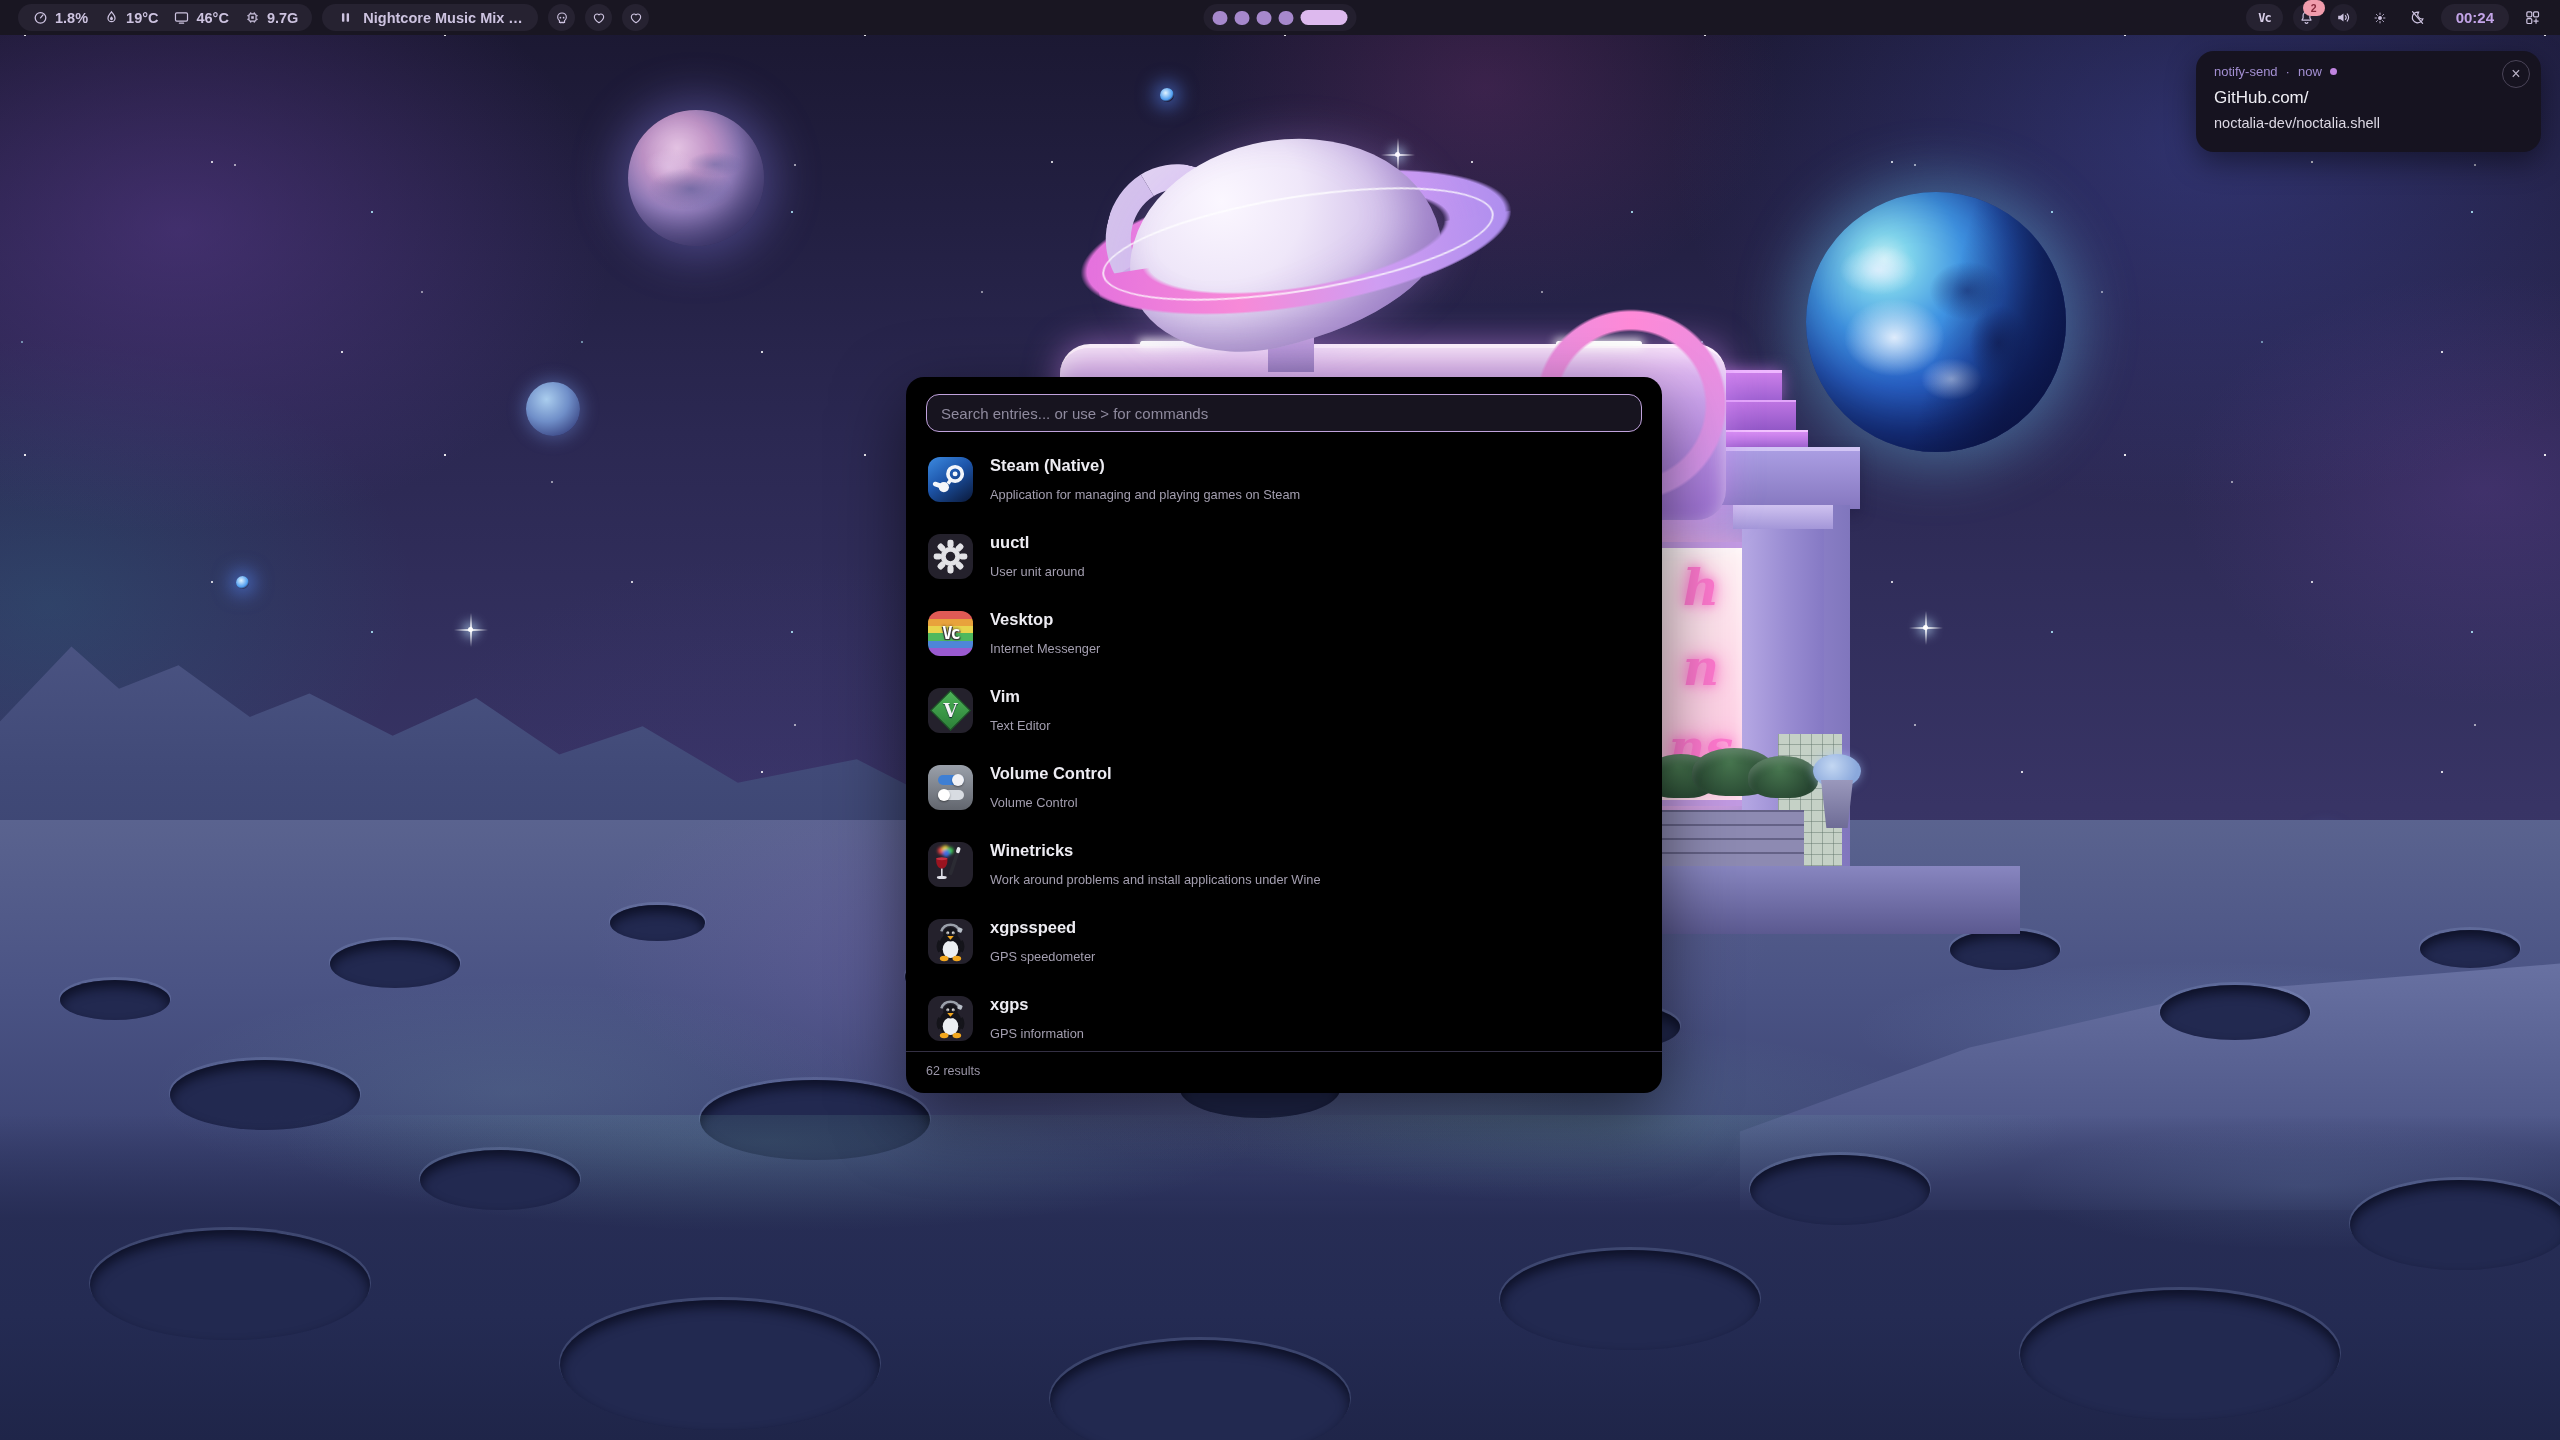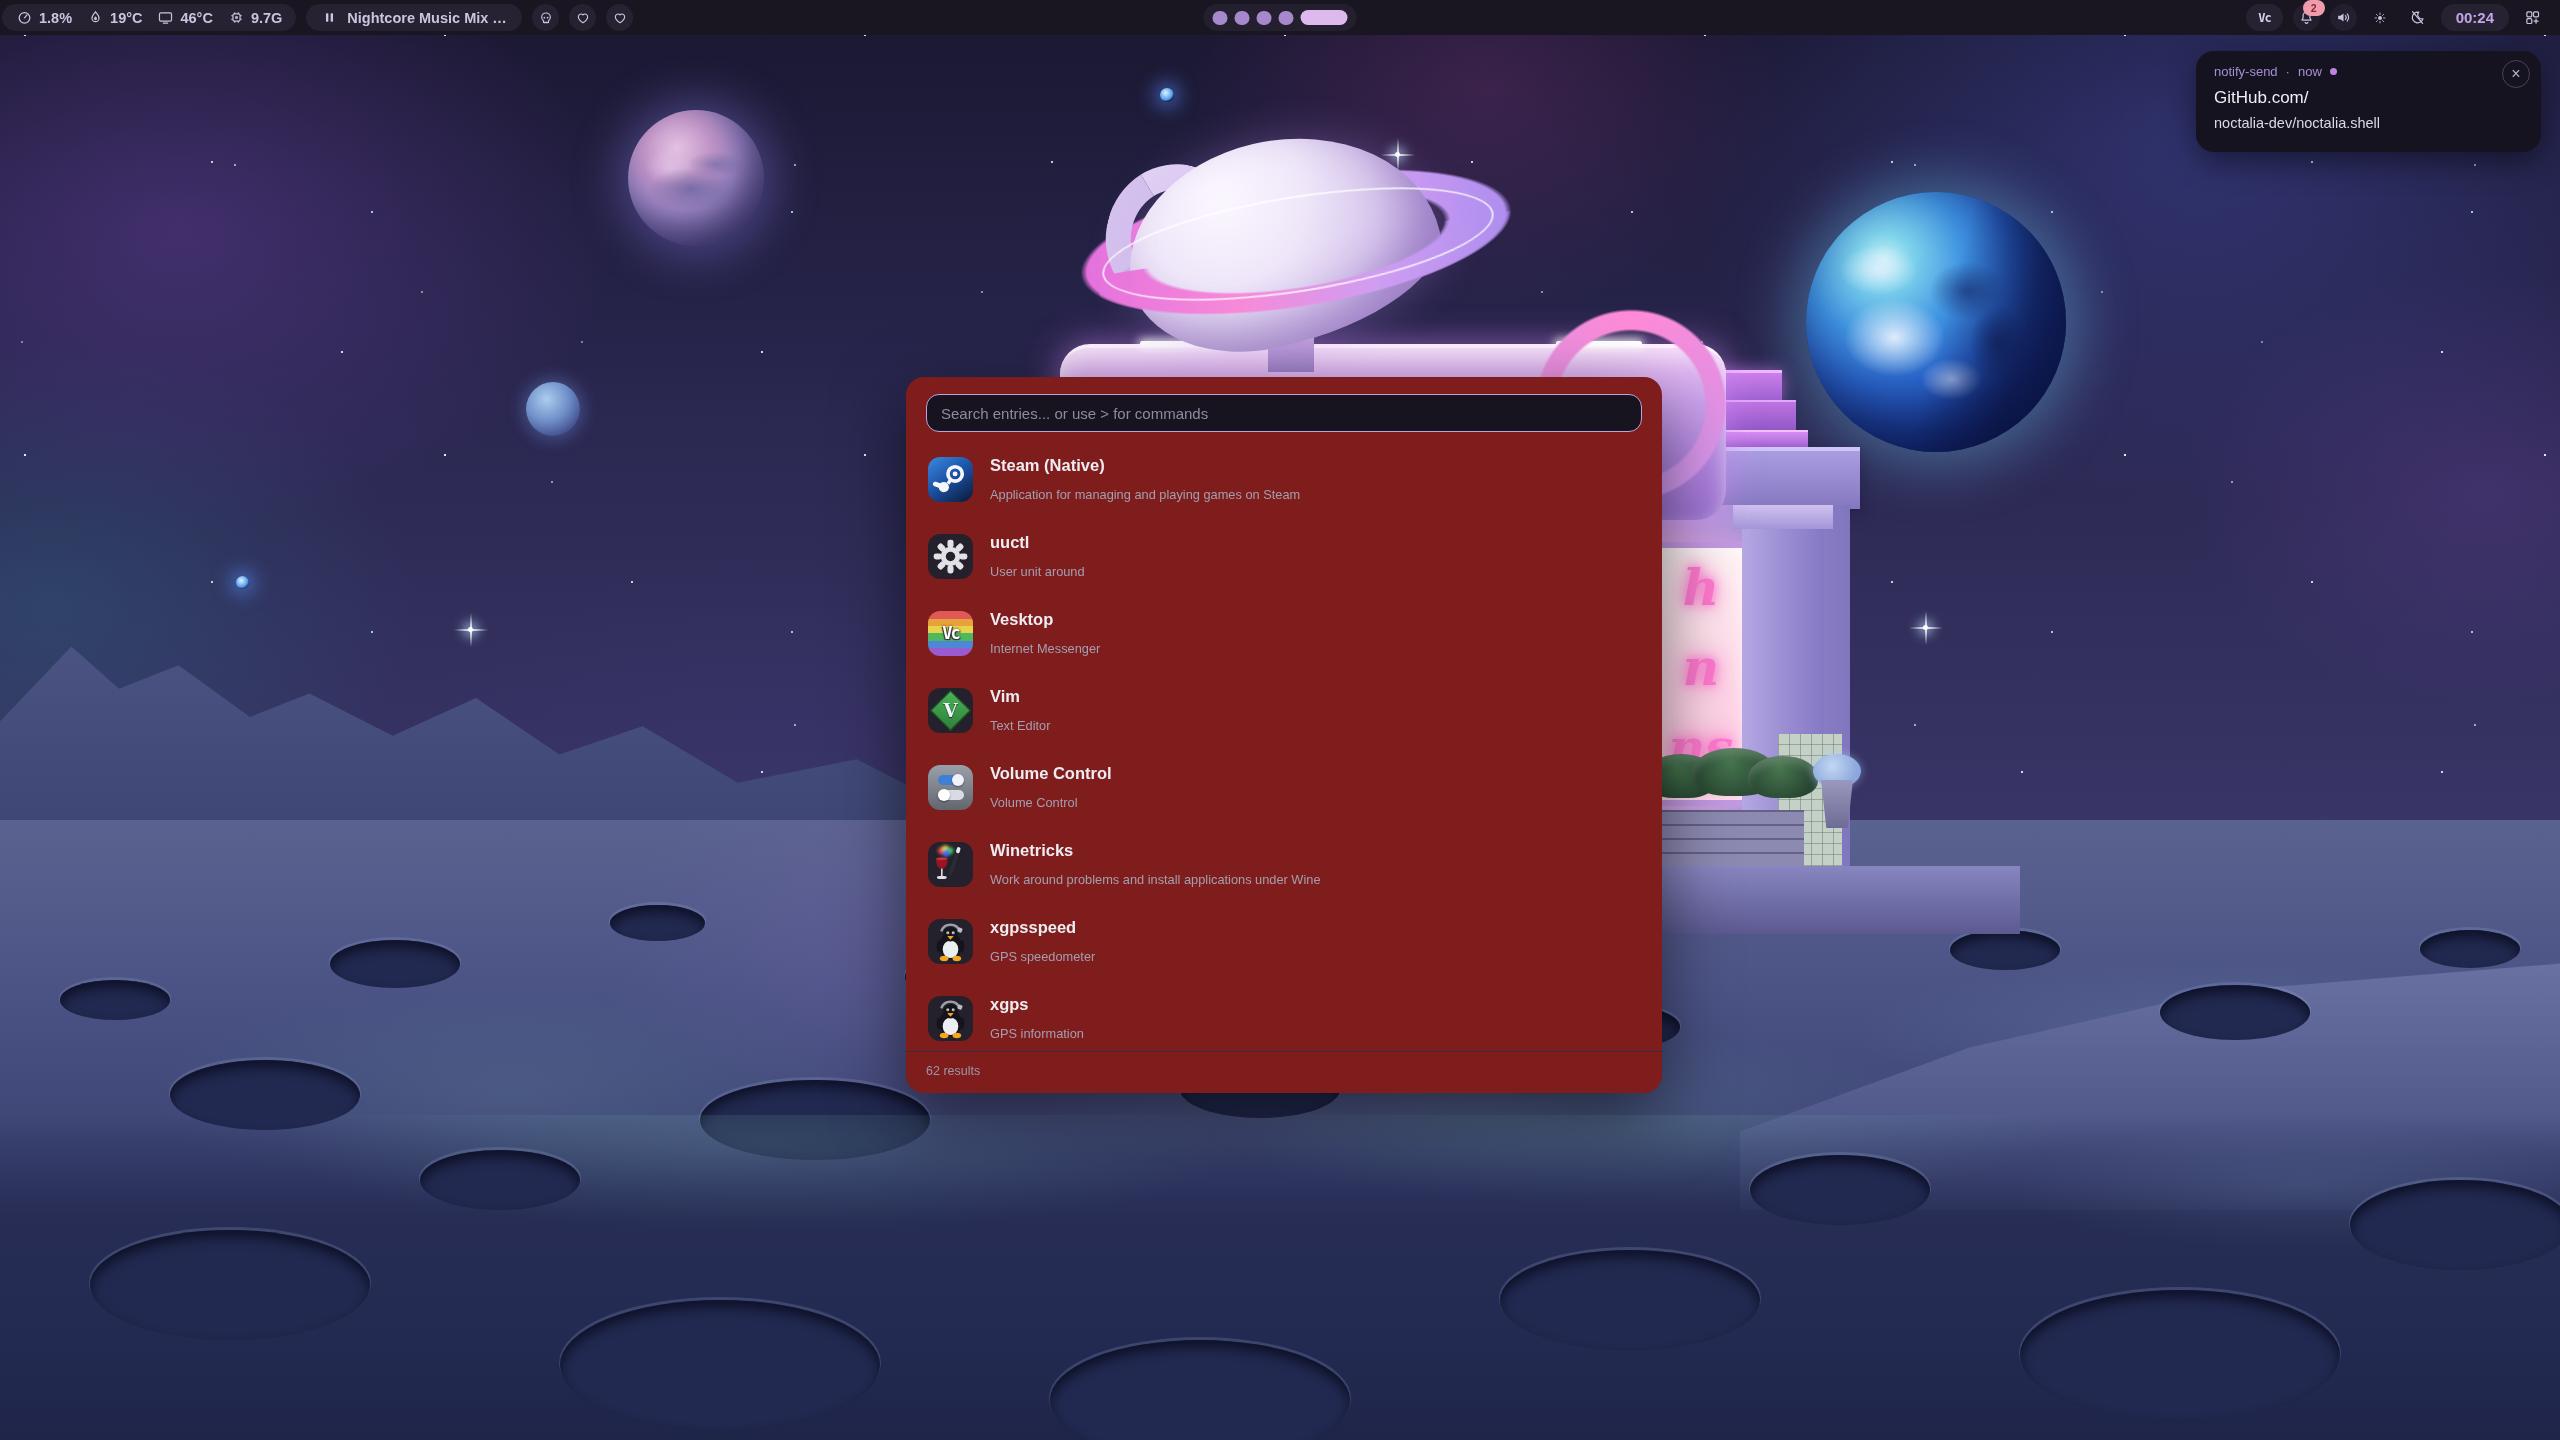--- a/index.html
+++ b/index.html
@@ -140,21 +140,21 @@
   .signdash{position:absolute;height:5px;border-radius:3px;background:#fff;
     box-shadow:0 0 10px 2px rgba(255,255,255,.9);}
   .neoncircle{position:absolute;left:1532px;top:306px;width:198px;height:198px;
     background:conic-gradient(#ff8ad8,#c89af2,#ff8ad8);
     -webkit-mask:radial-gradient(closest-side,transparent 74%,#000 77%,#000 94%,transparent 97%);
     mask:radial-gradient(closest-side,transparent 74%,#000 77%,#000 94%,transparent 97%);
     filter:drop-shadow(0 0 12px rgba(255,138,225,.85));}
   
   #topbar{position:absolute;left:0;top:0;width:2560px;height:35px;background:#191622;z-index:30;}
   .bargroup{position:absolute;top:0;height:35px;display:flex;align-items:center;gap:10px;}
-  #bar-left{left:2px;}
+  #bar-left{left:18px;}
   #bar-center{left:50%;transform:translateX(-50%);}
   #bar-right{right:14px;}
   .pill{height:27px;border-radius:14px;background:#262231;display:flex;align-items:center;
     color:#cdc3e0;font-size:14.5px;font-weight:bold;}
   .statgrp{display:flex;align-items:center;gap:6px;}
   #stats-pill{padding:0 14px;gap:15px;}
   #media-pill{padding:0 15px;gap:9px;max-width:210px;}
   #media-title{white-space:nowrap;overflow:hidden;text-overflow:ellipsis;max-width:160px;font-weight:bold;}
   .bi{width:17px;height:17px;display:inline-flex;}
   .bi svg{width:100%;height:100%;}
@@ -179,21 +179,21 @@
     box-shadow:0 10px 30px rgba(0,0,0,.45);}
   #notif-header{display:flex;align-items:center;gap:8px;color:#a38fd2;font-size:13px;}
   #notif-dot{width:7px;height:7px;border-radius:50%;background:#c084e0;}
   #notif-close{position:absolute;right:11px;top:9px;width:26px;height:26px;border-radius:50%;
     border:1.5px solid #4a4458;color:#b9b2c6;display:flex;align-items:center;justify-content:center;
     font-size:16px;line-height:1;}
   #notif-title{margin-top:9px;color:#efeef4;font-size:17px;font-weight:normal;}
   #notif-body{margin-top:7px;color:#dcd8e4;font-size:14.5px;}
   
   #launcher{position:absolute;left:906px;top:377px;width:756px;height:716px;z-index:20;
-    background:#7f1d1d;border-radius:18px;box-sizing:border-box;padding:17px 20px;
+    background:#000000;border-radius:18px;box-sizing:border-box;padding:17px 20px;
     box-shadow:0 24px 70px rgba(0,0,0,.55);}
   #search{width:100%;height:38px;box-sizing:border-box;border-radius:13px;
     border:1px solid #c0a2dc;background:#17141f;color:#d8d4e2;font-size:15px;padding:0 14px;
     outline:none;font-family:"Liberation Sans","DejaVu Sans",sans-serif;}
   #search::placeholder{color:#8f8a9e;opacity:1;}
   #results{margin-top:14px;display:flex;flex-direction:column;gap:11px;justify-content:space-between;}
   .row{display:flex;align-items:center;height:66px;border-radius:14px;}
   .app-icon{width:45px;height:45px;border-radius:12px;margin-left:2px;margin-right:17px;
     flex:0 0 45px;display:flex;align-items:center;justify-content:center;position:relative;overflow:hidden;}
   .app-icon svg{width:100%;height:100%;}

